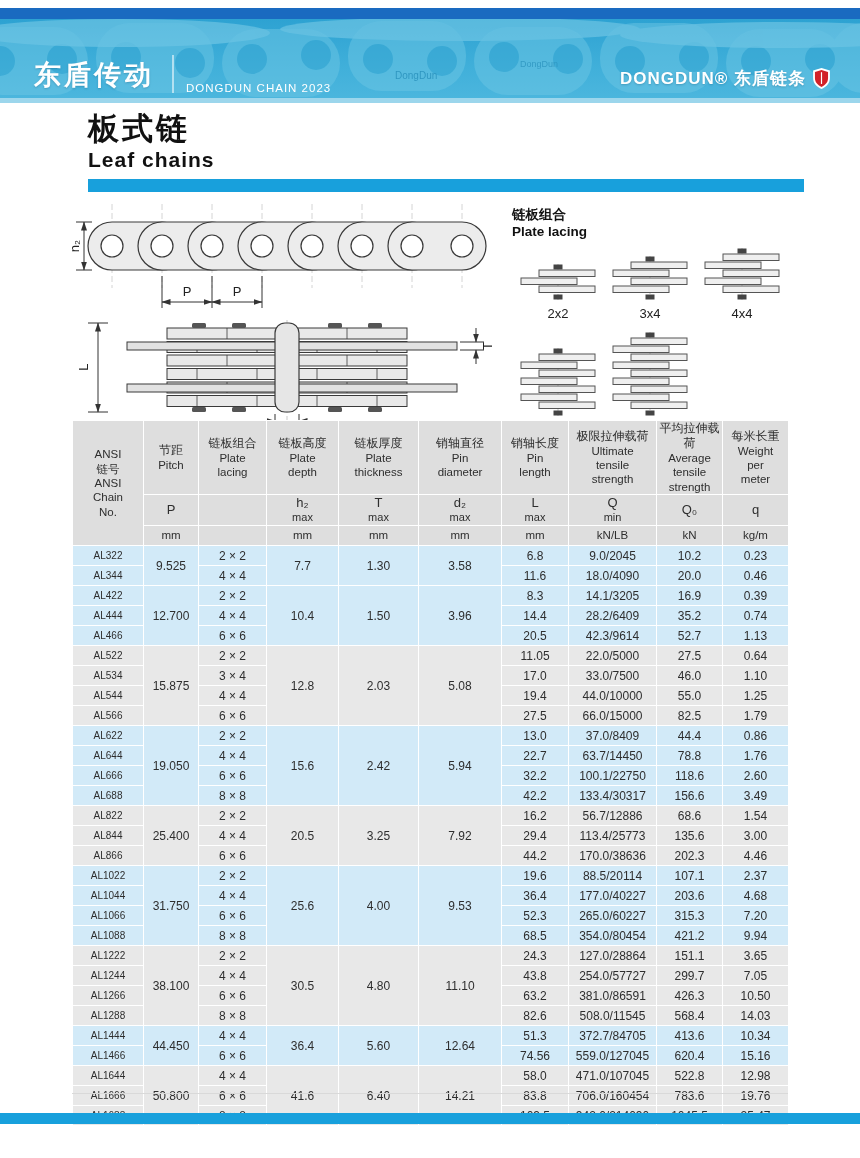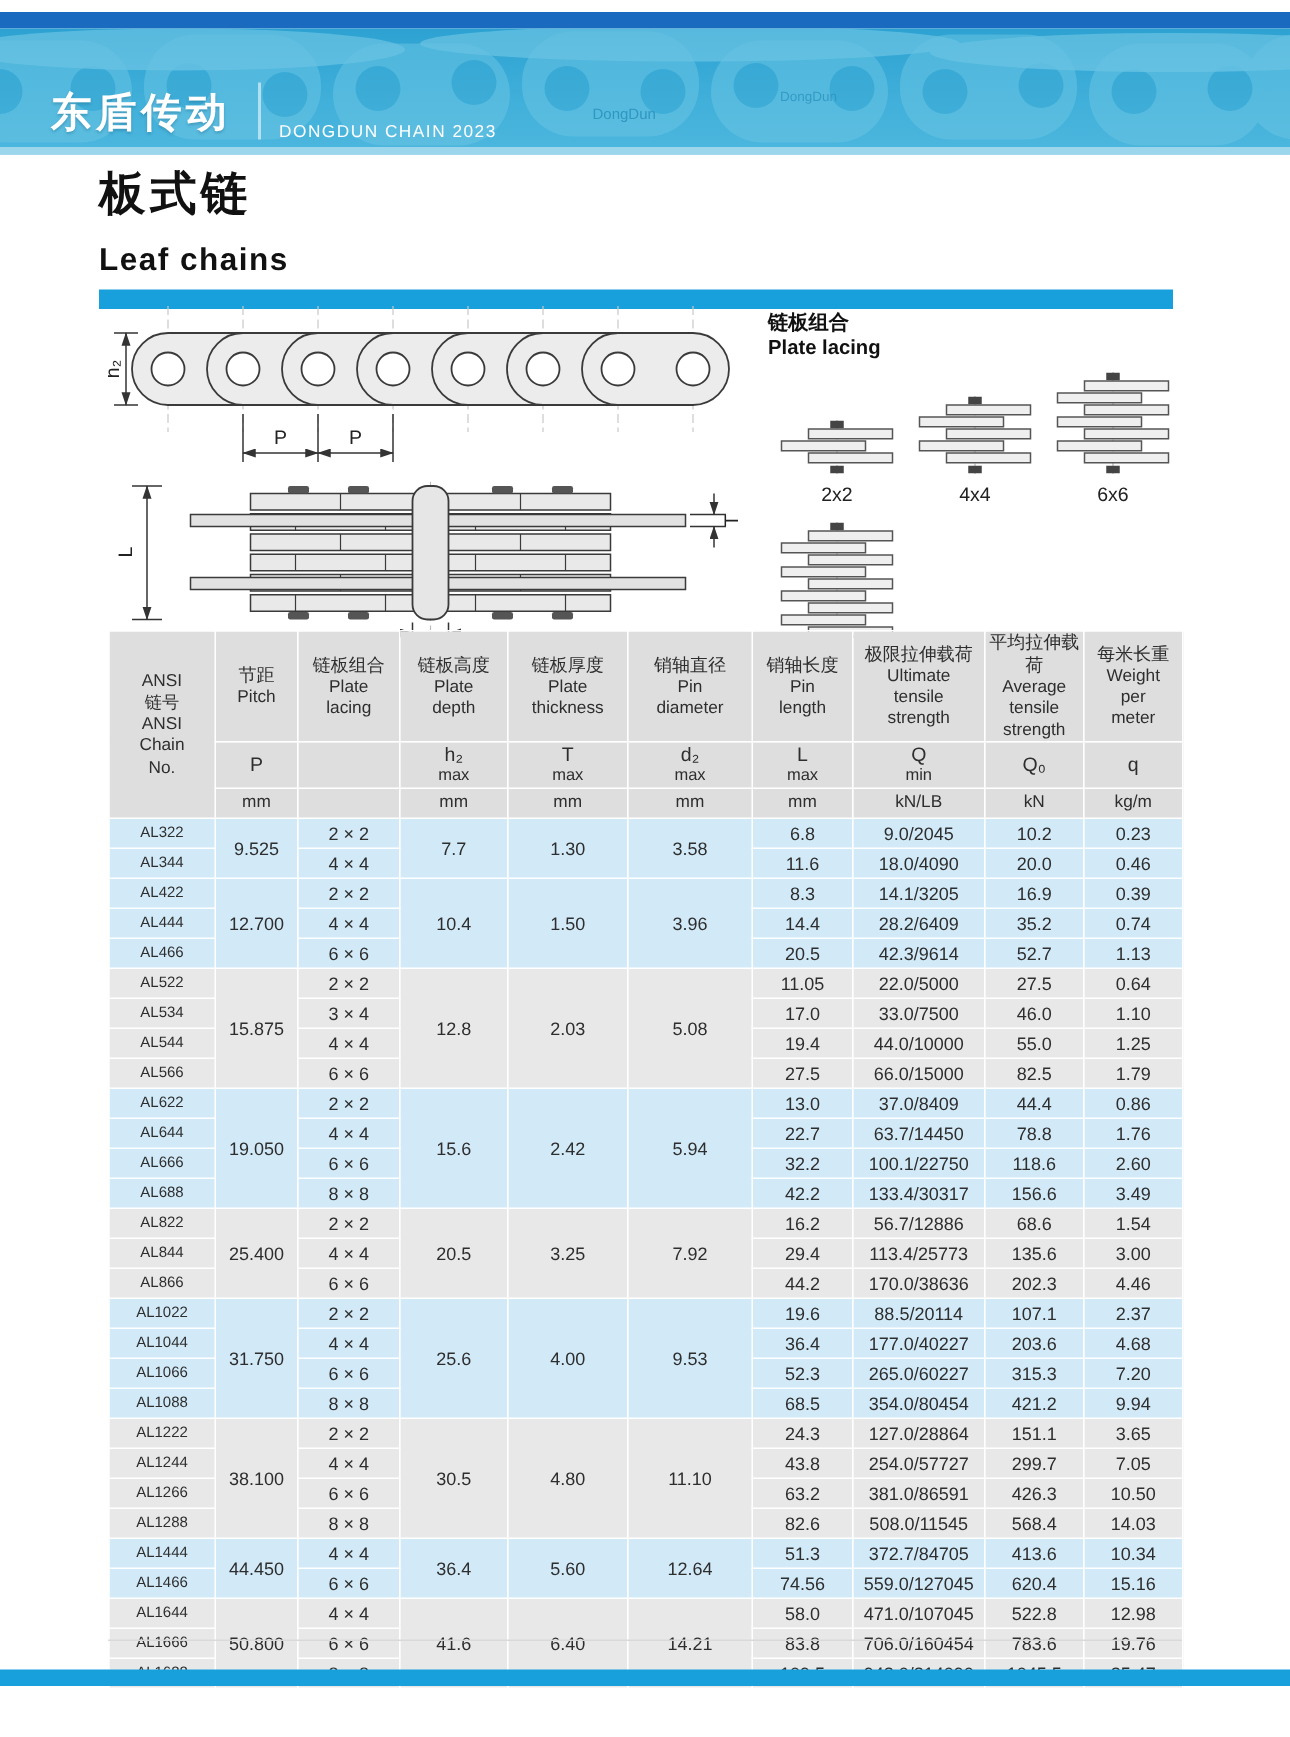--- a/index.html
+++ b/index.html
@@ -16,23 +16,23 @@
   .banner-content { position:absolute; inset:0;padding-left:45px; }
   .brand-cn { position:absolute; left:34px; bottom:10px; font-size:27px; font-weight:bold; color:#fff; letter-spacing:3px; text-shadow:0 1px 2px rgba(0,60,90,.25); }
   .brand-divider { position:absolute; left:172px; bottom:10px; width:2px; height:38px; background:rgba(255,255,255,.55); }
   .tagline-block { position:absolute; left:186px; bottom:9px; color:#fff; }
   .tagline { font-size:19px; font-weight:bold; letter-spacing:.5px; text-shadow:0 1px 2px rgba(0,60,90,.25); }
   .edition { font-size:11.5px; letter-spacing:1px; margin-top:1px; }
   .brand-right { position:absolute; right:30px; bottom:13px; display:flex; align-items:center; gap:7px;
     color:#fff; font-size:17px; font-weight:bold; letter-spacing:1px; text-shadow:0 1px 2px rgba(0,60,90,.25); }
 
   
-  .title-block { position:absolute; top:112px; left:66px; width:716px; }
+  .title-block { position:absolute; top:112px; left:88px; width:716px; }
   .title-cn { font-size:31px; font-weight:bold; color:#111; letter-spacing:3px; line-height:1.1; }
-  .title-en { font-size:21px; font-weight:bold; color:#111; letter-spacing:1px; margin-top:16px; }
+  .title-en { font-size:21px; font-weight:bold; color:#111; letter-spacing:1px; margin-top:2px; }
   .title-rule { height:13px; background:#18a0dc; margin-top:7px; }
 
   
   .diagrams { position:absolute; top:200px; left:72px; width:716px; height:218px; display:flex; }
   .tech-col { width:436px; }
   .lacing-col { flex:1; padding-left:10px; padding-top:6px; }
   .lacing-title-cn { font-size:13.5px; font-weight:bold; color:#111; }
   .lacing-title-en { font-size:13.5px; font-weight:bold; color:#111; margin-bottom:8px; }
   .lacing-grid { display:flex; flex-wrap:wrap; width:286px; }
   .lacing-item { width:92px; display:flex; flex-direction:column; align-items:center; justify-content:flex-end; margin-bottom:10px; }
@@ -105,20 +105,28 @@
         </g>
       </g>
       <text x="395" y="60" font-size="10" fill="#2b93be" opacity="0.9">DongDun</text>
       <text x="520" y="48" font-size="9" fill="#2b93be" opacity="0.8">DongDun</text>
     </svg>
     <div class="banner-content">
       <div class="brand-cn">东盾传动</div>
       <div class="brand-divider"></div>
       <div class="tagline-block">
         <div class="edition">DONGDUN CHAIN 2023</div>
+      </div>
+      <div class="brand-right">
+        <span>DONGDUN® 东盾链条</span>
+        <svg width="17" height="21" viewBox="0 0 20 25">
+          <path d="M10 0 L20 3 V12 C20 19 15 23 10 25 C5 23 0 19 0 12 V3 Z" fill="#ffffff"></path>
+          <path d="M10 2.5 L17.8 4.9 V12 C17.8 17.5 14 20.8 10 22.5 C6 20.8 2.2 17.5 2.2 12 V4.9 Z" fill="#d22128"></path>
+          <path d="M10 5 L10 19" stroke="#ffffff" stroke-width="1.4"></path>
+        </svg>
       </div>
     </div>
     <div class="banner-strip"></div>
   </div>
 
   <div class="title-block">
     <div class="title-cn">板式链</div>
     <div class="title-en">Leaf chains</div>
     <div class="title-rule"></div>
   </div>
@@ -251,20 +259,32 @@
           <div class="lacing-item">
             <svg width="86" height="38" viewBox="0 0 86 38">
               <line x1="43" x2="43" y1="1" y2="37" stroke="#aaa" stroke-width="0.7" stroke-dasharray="3 2"></line>
               <rect x="38.5" y="1.5" width="9" height="5" fill="#444"></rect>
               <rect x="38.5" y="31.5" width="9" height="5" fill="#444"></rect>
               <rect x="24" y="7" width="56" height="6.5" fill="#efefef" stroke="#555" stroke-width="1"></rect>
               <rect x="6" y="15" width="56" height="6.5" fill="#efefef" stroke="#555" stroke-width="1"></rect>
               <rect x="24" y="23" width="56" height="6.5" fill="#efefef" stroke="#555" stroke-width="1"></rect>
             </svg>
             <div class="lacing-label">2x2</div>
+          </div>
+          <div class="lacing-item">
+            <svg width="86" height="46" viewBox="0 0 86 46">
+              <line x1="43" x2="43" y1="1" y2="45" stroke="#aaa" stroke-width="0.7" stroke-dasharray="3 2"></line>
+              <rect x="38.5" y="1.5" width="9" height="5" fill="#444"></rect>
+              <rect x="38.5" y="39.5" width="9" height="5" fill="#444"></rect>
+              <rect x="24" y="7" width="56" height="6.5" fill="#efefef" stroke="#555" stroke-width="1"></rect>
+              <rect x="6" y="15" width="56" height="6.5" fill="#efefef" stroke="#555" stroke-width="1"></rect>
+              <rect x="24" y="23" width="56" height="6.5" fill="#efefef" stroke="#555" stroke-width="1"></rect>
+              <rect x="6" y="31" width="56" height="6.5" fill="#efefef" stroke="#555" stroke-width="1"></rect>
+            </svg>
+            <div class="lacing-label">3x4</div>
           </div>
           <div class="lacing-item">
             <svg width="86" height="54" viewBox="0 0 86 54">
               <line x1="43" x2="43" y1="1" y2="53" stroke="#aaa" stroke-width="0.7" stroke-dasharray="3 2"></line>
               <rect x="38.5" y="1.5" width="9" height="5" fill="#444"></rect>
               <rect x="38.5" y="47.5" width="9" height="5" fill="#444"></rect>
               <rect x="24" y="7" width="56" height="6.5" fill="#efefef" stroke="#555" stroke-width="1"></rect>
               <rect x="6" y="15" width="56" height="6.5" fill="#efefef" stroke="#555" stroke-width="1"></rect>
               <rect x="24" y="23" width="56" height="6.5" fill="#efefef" stroke="#555" stroke-width="1"></rect>
               <rect x="6" y="31" width="56" height="6.5" fill="#efefef" stroke="#555" stroke-width="1"></rect>

